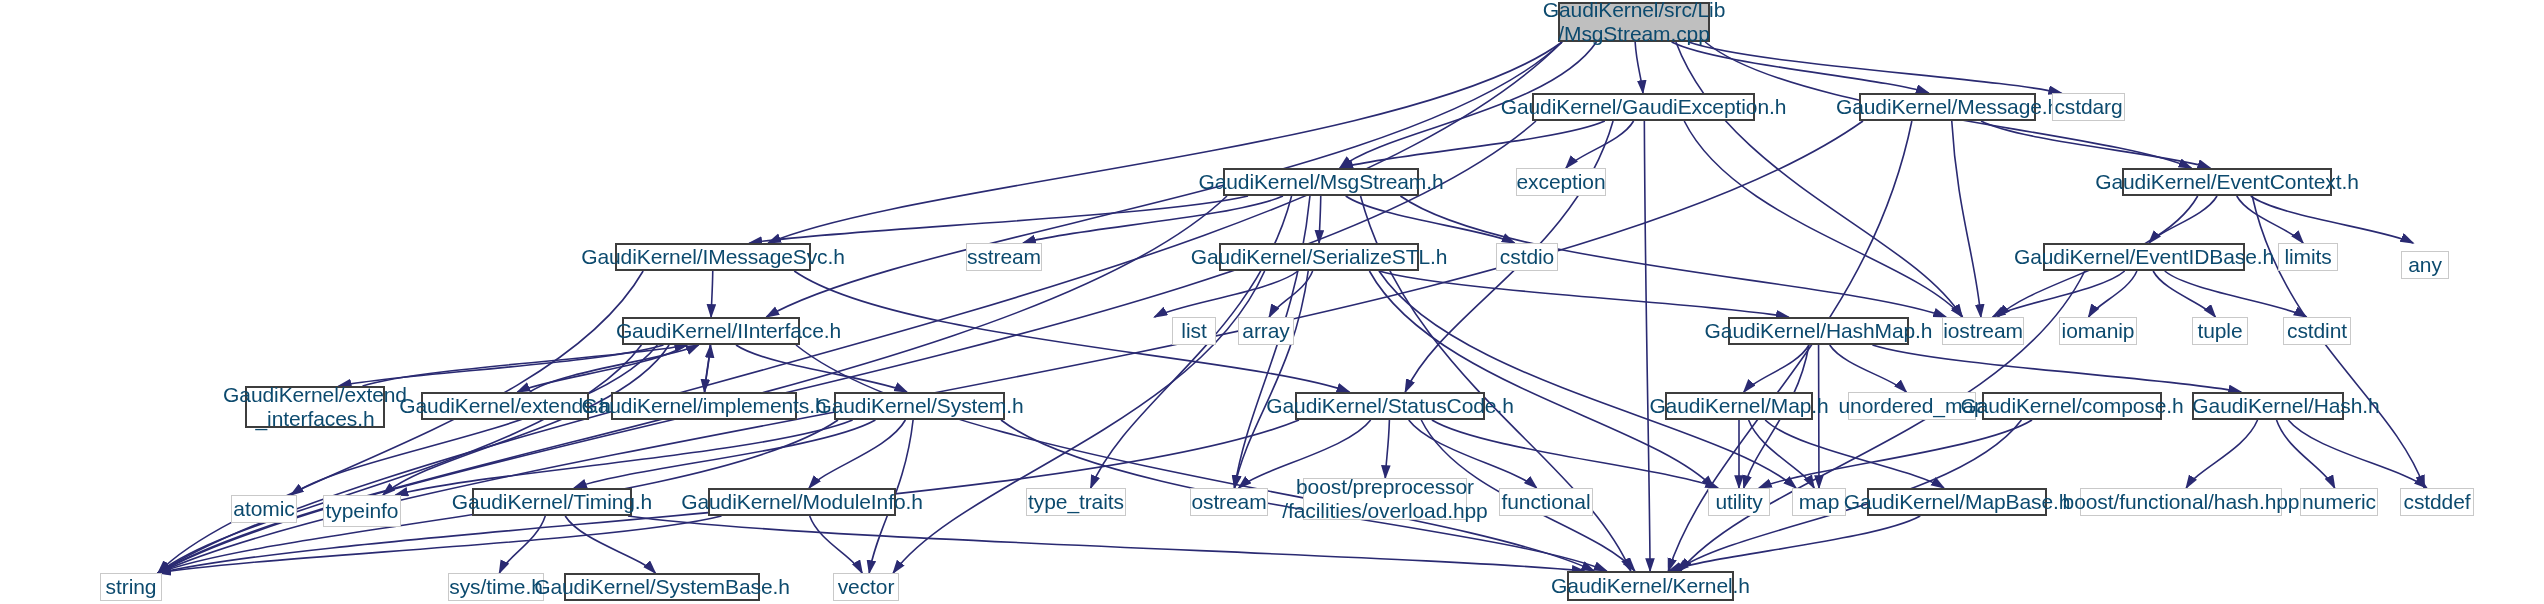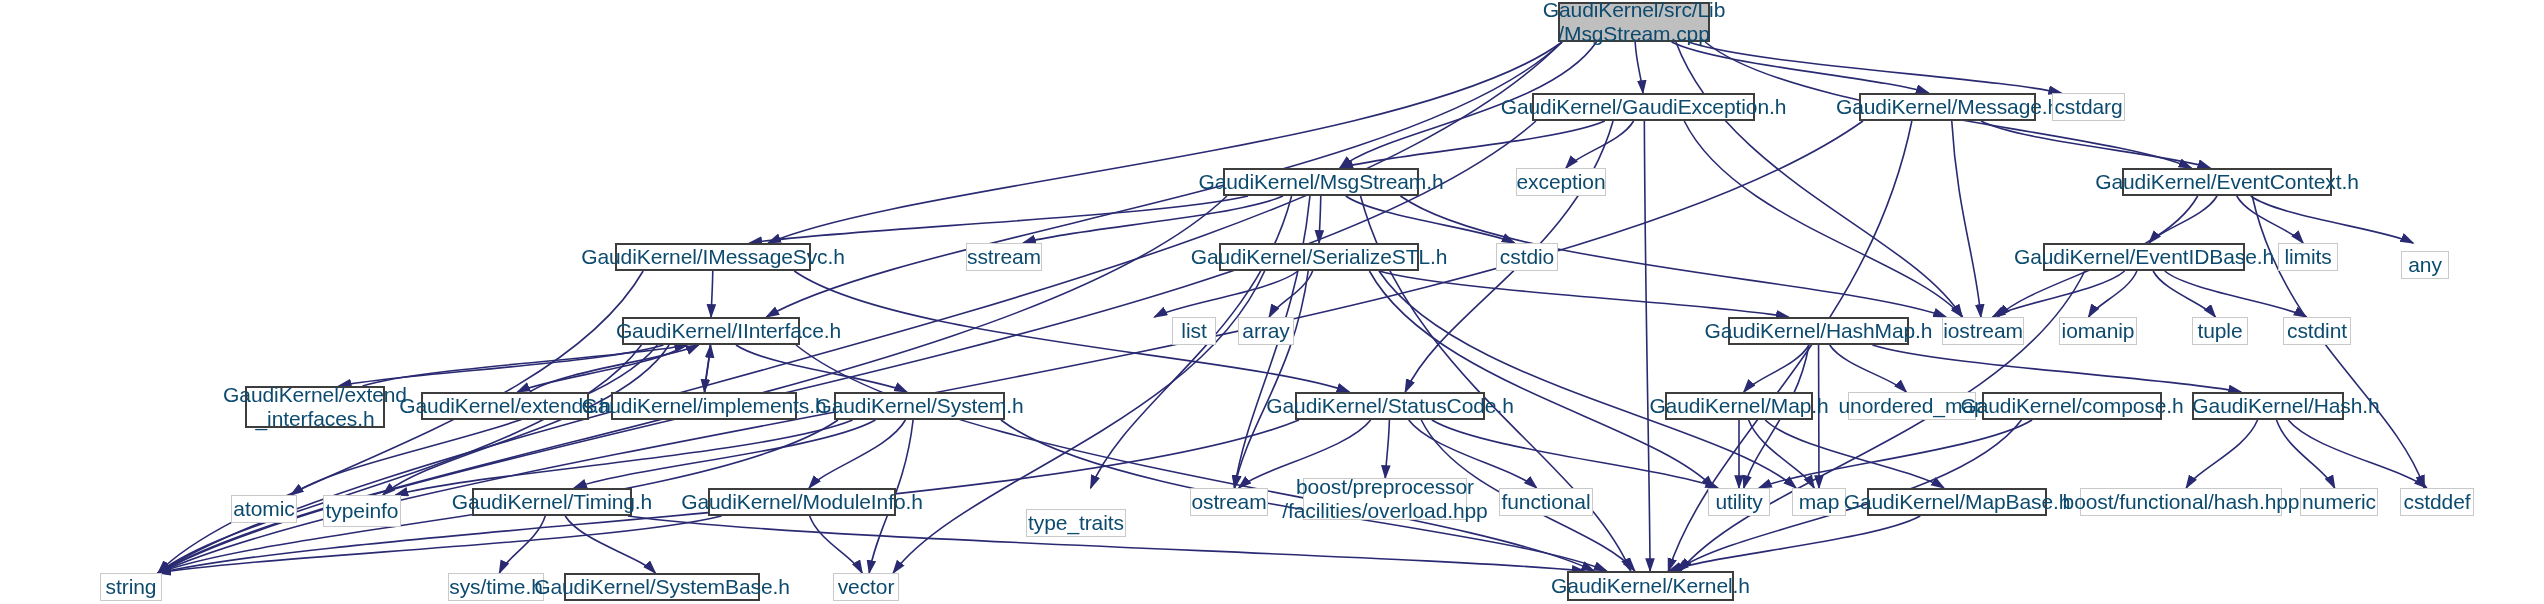--- a/index.html
+++ b/index.html
@@ -174,21 +174,21 @@
       <div class="node hdr" style="left: 834px; top: 392px; width: 171px; height: 28px;">GaudiKernel/System.h</div>
       <div class="node hdr" style="left: 1295px; top: 392px; width: 190px; height: 28px;">GaudiKernel/StatusCode.h</div>
       <div class="node hdr" style="left: 1665px; top: 392px; width: 148px; height: 28px;">GaudiKernel/Map.h</div>
       <div class="node plain" style="left: 1848px; top: 392px; width: 128px; height: 28px;">unordered_map</div>
       <div class="node hdr" style="left: 1982px; top: 392px; width: 180px; height: 28px;">GaudiKernel/compose.h</div>
       <div class="node hdr" style="left: 2192px; top: 392px; width: 152px; height: 28px; padding-left: 36px;">GaudiKernel/Hash.h</div>
       <div class="node plain" style="left: 231px; top: 495px; width: 66px; height: 28px;">atomic</div>
       <div class="node plain" style="left: 323px; top: 495px; width: 78px; height: 32px;">typeinfo</div>
       <div class="node hdr" style="left: 472px; top: 488px; width: 160px; height: 28px;">GaudiKernel/Timing.h</div>
       <div class="node hdr" style="left: 708px; top: 488px; width: 188px; height: 28px;">GaudiKernel/ModuleInfo.h</div>
-      <div class="node plain" style="left: 1026px; top: 488px; width: 100px; height: 28px; margin-top: 21px;">type_traits</div>
+      <div class="node plain" style="left: 1026px; top: 488px; width: 100px; height: 28px;">type_traits</div>
       <div class="node plain" style="left: 1190px; top: 488px; width: 78px; height: 28px;">ostream</div>
       <div class="node plain" style="left: 1303px; top: 478px; width: 164px; height: 42px;">boost/preprocessor
 /facilities/overload.hpp</div>
       <div class="node plain" style="left: 1499px; top: 488px; width: 94px; height: 28px;">functional</div>
       <div class="node plain" style="left: 1708px; top: 488px; width: 62px; height: 28px;">utility</div>
       <div class="node plain" style="left: 1792px; top: 488px; width: 54px; height: 28px;">map</div>
       <div class="node hdr" style="left: 1867px; top: 488px; width: 180px; height: 28px;">GaudiKernel/MapBase.h</div>
       <div class="node plain" style="left: 2080px; top: 488px; width: 202px; height: 28px;">boost/functional/hash.hpp</div>
       <div class="node plain" style="left: 2300px; top: 488px; width: 78px; height: 28px;">numeric</div>
       <div class="node plain" style="left: 2400px; top: 488px; width: 74px; height: 28px;">cstddef</div>

